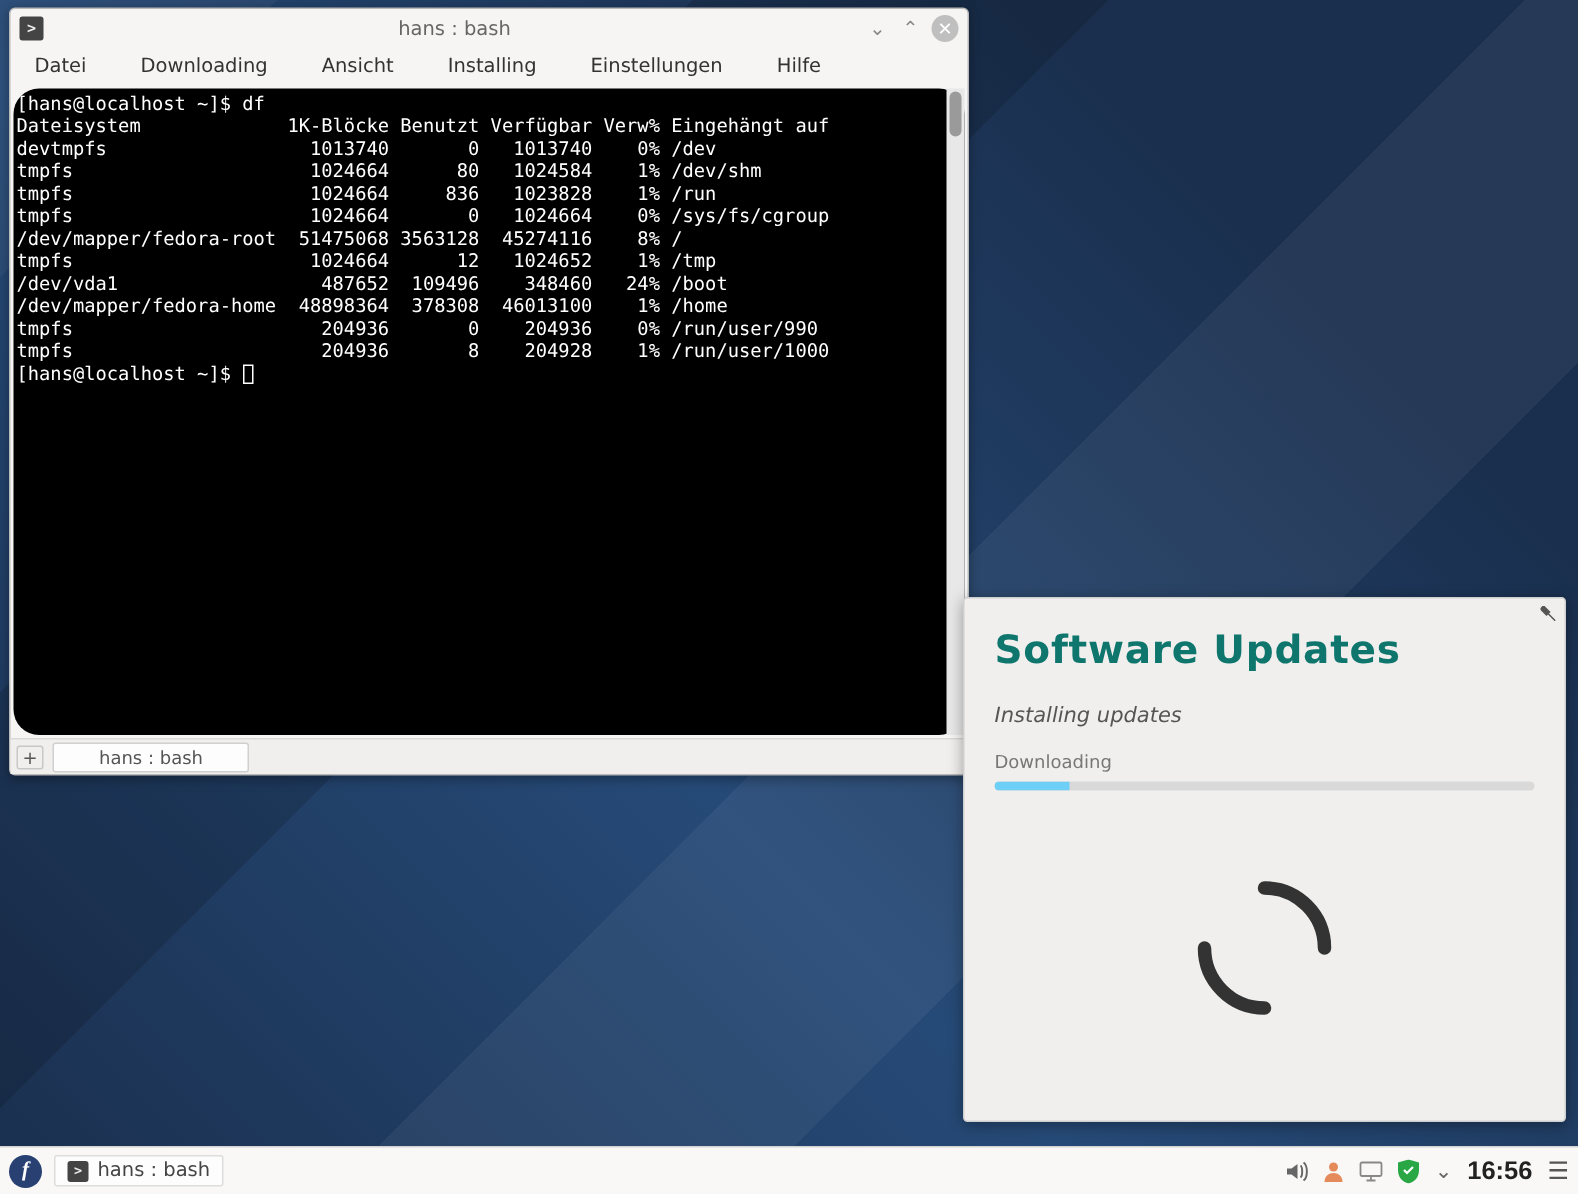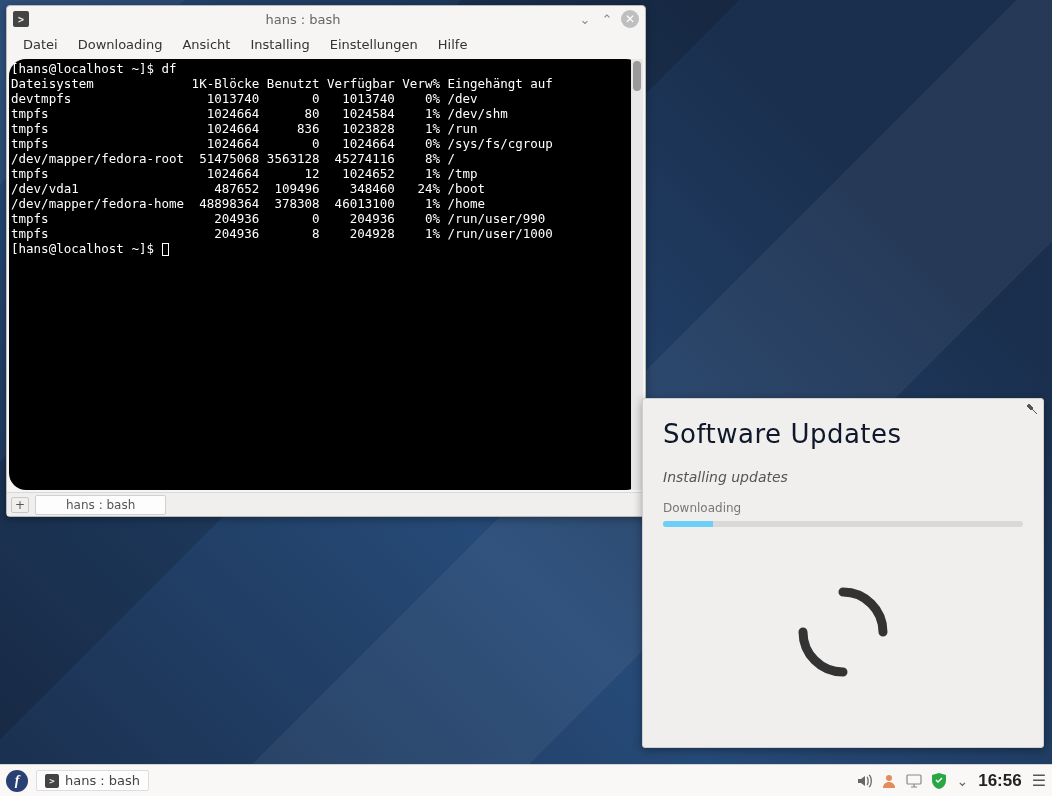--- a/index.html
+++ b/index.html
@@ -39,21 +39,21 @@
   .titlebar .title { flex: 1; text-align: center; font-size: 13px; color: #666; }
   .winctrl { display: flex; gap: 6px; align-items: center; }
   .winctrl span { width: 16px; text-align: center; color: #888; font-size: 13px; cursor: pointer; }
   .winctrl .close {
     width: 18px; height: 18px; border-radius: 50%;
     background: #bfbfbf; color: #fff;
     display: flex; align-items: center; justify-content: center;
     font-size: 12px; line-height: 1;
   }
   .menubar {
-    display: flex; gap: 0;
+    display: flex; gap: 16px;
     padding: 2px 6px 4px;
     font-size: 13px; color: #333;
   }
   .menubar div { padding: 3px 10px; cursor: pointer; }
   .term-area {
     position: relative;
     margin: 0 2px 2px;
     background: #000;
     padding: 2px 0 2px 2px;
     border-radius: 17px;
@@ -106,21 +106,21 @@
     border: 1px solid #cfcfcf;
     border-radius: 3px;
     box-shadow: 0 2px 10px rgba(0,0,0,0.35);
     padding: 20px 20px 10px;
     display: flex; flex-direction: column;
   }
   .notification .pin {
     position: absolute; top: 4px; right: 6px;
     color: #555; font-size: 12px;
   }
-  .notification h1 { font-weight: 400; font-size: 26px; color: #0f172a; letter-spacing: 0.5px; }
+  .notification h1 { font-weight: 700; font-size: 26px; color: #0f766e; letter-spacing: 0.5px; }
   .notification .status1 { margin-top: 20px; font-size: 14px; color: #555; font-style: italic; }
   .notification .status2 { margin-top: 16px; font-size: 12px; color: #777; }
   .progress {
     margin-top: 6px; height: 6px; width: 100%;
     background: #d9d9d9; border-radius: 3px; overflow: hidden;
   }
   .progress .bar { height: 100%; background: #6ecff6; width: 14%; }
   .spinner-wrap {
     flex: 1; display: flex; align-items: center; justify-content: center;
   }

